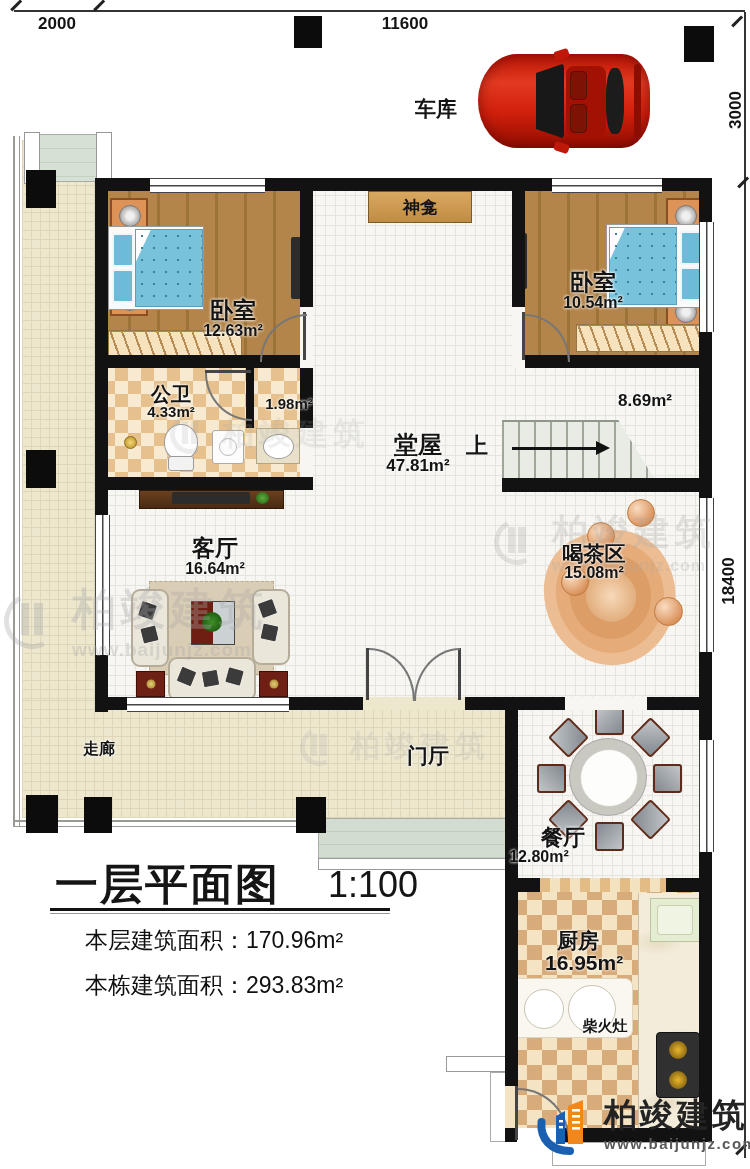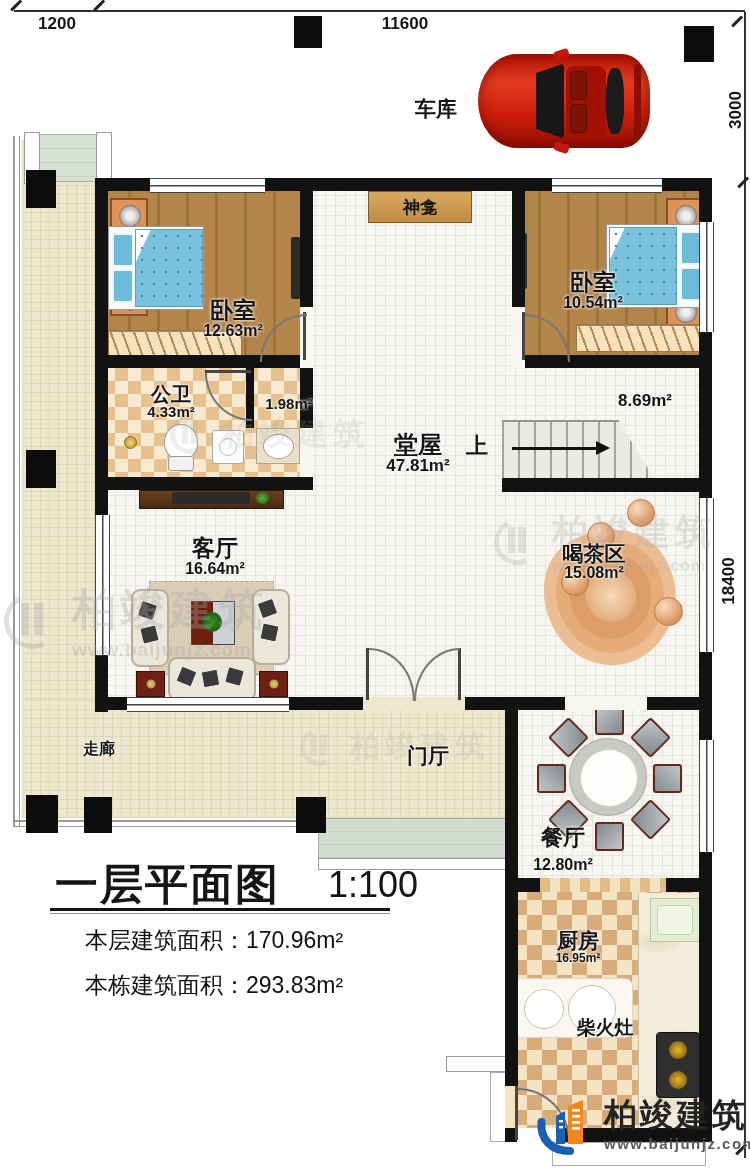--- a/index.html
+++ b/index.html
@@ -63,21 +63,21 @@
 
 <div class="plan">
 
   <div class="dimline" style="left:14px;top:10px;width:731px;height:1.5px;"></div>
   <div class="dimline" style="left:744px;top:12px;width:1.5px;height:1146px;"></div>
   <div class="tick" style="left:9px;top:4px;"></div>
   <div class="tick" style="left:92px;top:4px;"></div>
   <div class="tick" style="left:730px;top:20px;"></div>
   <div class="tick" style="left:736px;top:181px;"></div>
   <div class="tick" style="left:734px;top:1148px;"></div>
-  <div class="dim" style="left:28px;top:14px;width:58px;">1200</div>
+  <div class="dim" style="left:28px;top:14px;width:58px;">2000</div>
   <div class="dim" style="left:372px;top:14px;width:66px;">11600</div>
   <div class="dim" style="left:706px;top:100px;width:60px;transform:rotate(-90deg);">3000</div>
   <div class="dim" style="left:692px;top:571px;width:74px;transform:rotate(-90deg);">18400</div>
   <div class="column" style="left:294px;top:16px;width:28px;height:32px;"></div>
   <div class="column" style="left:684px;top:26px;width:30px;height:36px;"></div>
 
   <div class="lbl" style="left:404px;top:98px;width:64px;font-size:21px;">车库</div>
   <div class="abs" style="left:478px;top:54px;width:172px;height:94px;z-index:10;">
     <div class="abs" style="inset:0;background:linear-gradient(180deg,#b81405,#e23a20 30%,#d1200c 62%,#930d01);border-radius:42px 30px 30px 42px / 50px 40px 40px 50px;box-shadow:inset 0 0 14px rgba(80,0,0,.6);"></div>
     <div class="abs" style="left:58px;top:8px;width:28px;height:78px;background:#181818;clip-path:polygon(0 14%,100% 2%,100% 98%,0 86%);border-radius:6px;"></div>
@@ -277,24 +277,24 @@
   <div class="lbl" style="left:376px;top:457px;width:84px;font-size:17px;">47.81m²</div>
   <div class="lbl" style="left:462px;top:434px;width:30px;font-size:22px;">上</div>
   <div class="lbl" style="left:610px;top:392px;width:70px;font-size:17px;">8.69m²</div>
   <div class="lbl" style="left:180px;top:536px;width:70px;font-size:23px;">客厅</div>
   <div class="lbl" style="left:174px;top:560px;width:82px;font-size:16px;">16.64m²</div>
   <div class="lbl" style="left:554px;top:543px;width:80px;font-size:21px;">喝茶区</div>
   <div class="lbl" style="left:554px;top:564px;width:80px;font-size:16px;">15.08m²</div>
   <div class="lbl" style="left:73px;top:740px;width:52px;font-size:16px;">走廊</div>
   <div class="lbl" style="left:402px;top:745px;width:52px;font-size:21px;">门厅</div>
   <div class="lbl" style="left:537px;top:826px;width:52px;font-size:22px;">餐厅</div>
-  <div class="lbl" style="left:528px;top:848px;width:70px;font-size:16px;margin-top:8px;">12.80m²</div>
+  <div class="lbl" style="left:504px;top:848px;width:70px;font-size:16px;">12.80m²</div>
   <div class="lbl" style="left:551px;top:930px;width:54px;font-size:21px;">厨房</div>
-  <div class="lbl" style="left:545px;top:952px;width:66px;font-size:12px;">16.95m²</div>
-  <div class="lbl" style="left:575px;top:1018px;width:60px;font-size:19px;">柴火灶</div>
+  <div class="lbl" style="left:545px;top:952px;width:66px;font-size:21px;">16.95m²</div>
+  <div class="lbl" style="left:575px;top:1018px;width:60px;font-size:15px;">柴火灶</div>
 
   <div class="wm" style="left:4px;top:580px;opacity:.34;">
     <div class="wm-glyph" style="width:56px;height:56px;"></div>
     <div>
         <div class="wm-name" style="font-size:44px;">柏竣建筑</div>
          <div class="wm-site" style="font-size:19px;">www.baijunjz.com</div>
       </div>
   </div>
   <div class="wm" style="left:494px;top:508px;opacity:.28;">
     <div class="wm-glyph" style="width:46px;height:46px;"></div>

